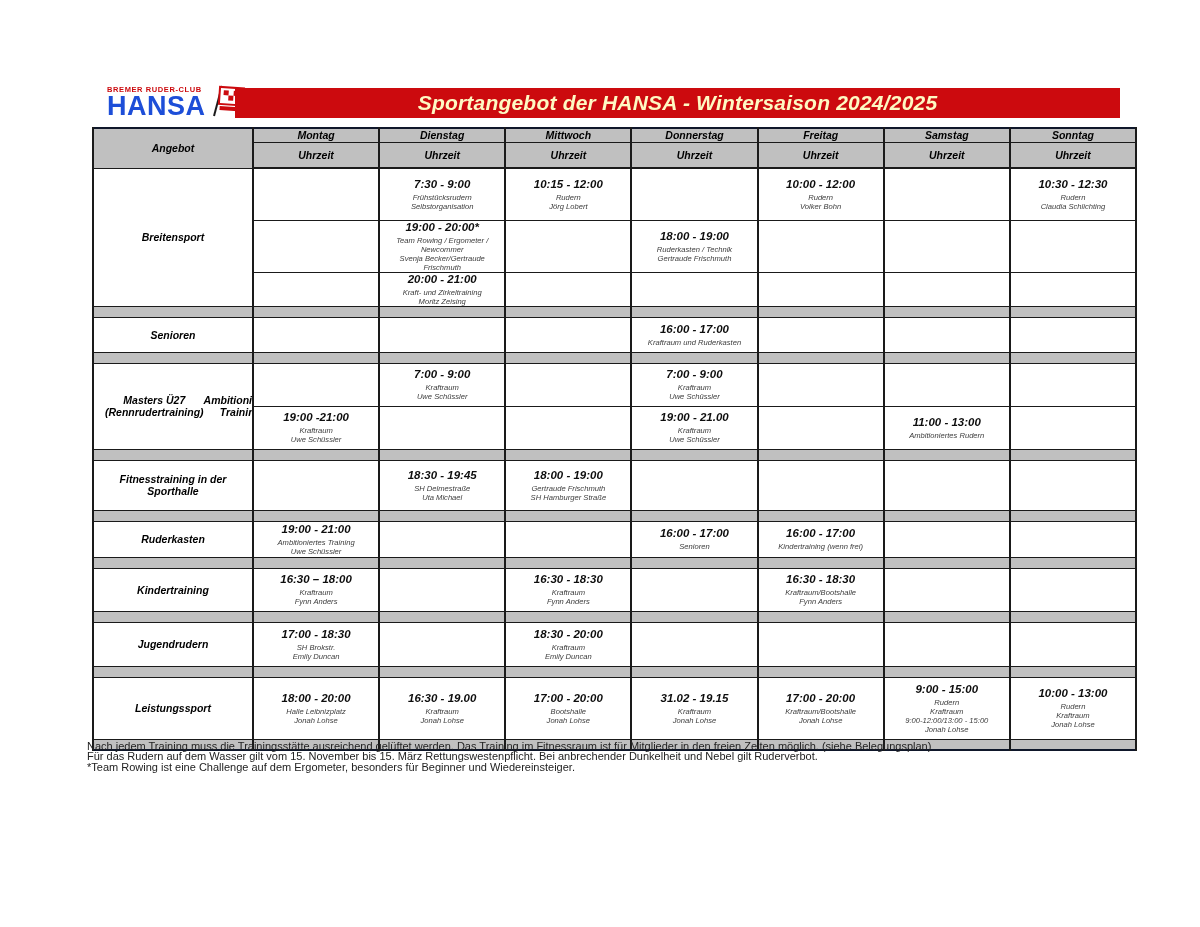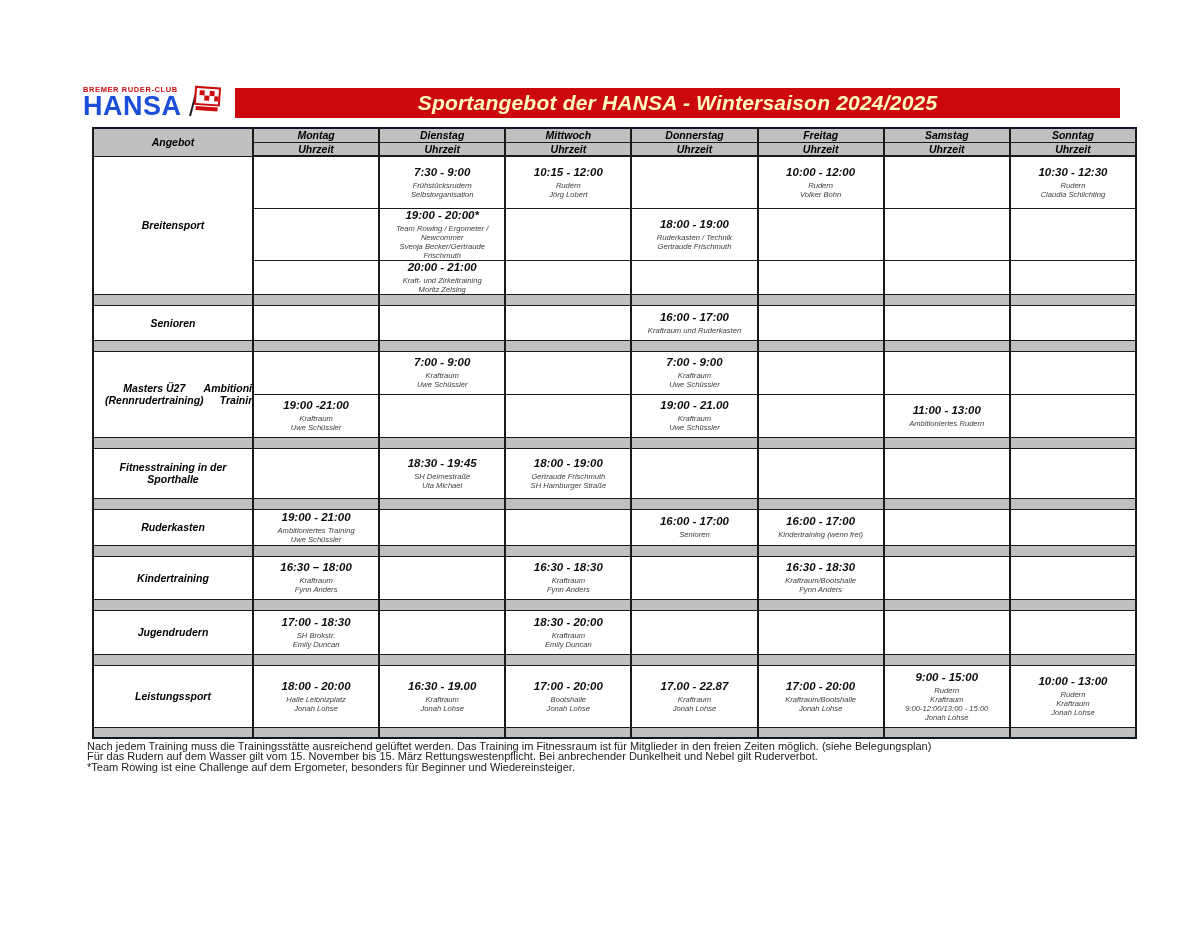--- a/index.html
+++ b/index.html
@@ -1,21 +1,21 @@
 <!DOCTYPE html>
 <html><head>
 <meta charset="utf-8">
 <style>
   html,body{margin:0;padding:0;}
   body{
     width:1200px;height:927px;position:relative;background:#ffffff;
     font-family:"Liberation Sans", sans-serif;color:#000;
   }
   
-  .logo{position:absolute;left:83px;top:84px;display:flex;align-items:flex-end;gap:4px;}
+  .logo{position:absolute;left:107px;top:84px;display:flex;align-items:flex-end;gap:4px;}
   .logo-text{display:flex;flex-direction:column;}
   .logo-top{color:#cc0a0e;font-size:7.5px;font-weight:bold;letter-spacing:.6px;line-height:9px;}
   .logo-name{color:#1d4ed8;font-size:27px;font-weight:800;letter-spacing:.5px;line-height:25px;}
   .flag{margin-bottom:1px;}
   
   .titlebar{
     position:absolute;left:235px;top:88px;width:885px;height:30px;background:#cc0a0e;
     display:flex;align-items:center;justify-content:center;
   }
   .titlebar span{color:#fef9c3;font-weight:bold;font-style:italic;font-size:21px;letter-spacing:.2px;}
@@ -31,21 +31,21 @@
   }
   td.hdr{background:#c0c0c0;font-weight:bold;font-size:10.5px;}
   tr.r-uhr td{border-bottom:2px solid #1a1a1a;}
   td.label{font-weight:bold;font-size:10.5px;white-space:pre-line;line-height:12px;}
   td.spacer{background:#c0c0c0;}
   .t{font-weight:bold;font-size:11.5px;line-height:13px;margin-bottom:2px;color:#0d0d0d;}
   .s{font-size:7.6px;line-height:9px;color:#3c3c3c;}
   .lab2-wrap{display:flex;flex-direction:row;margin-left:11px;}
   .lab2-wrap .lab{height:43px;display:flex;align-items:center;justify-content:center;
     font-weight:bold;font-size:10.5px;white-space:pre-line;line-height:12px;}
-  tr.r-day{height:14px;} tr.r-uhr{height:14px;}
+  tr.r-day{height:14px;} tr.r-uhr{height:26px;}
   tr.r-b1{height:52px;} tr.r-b2{height:50px;} tr.r-b3{height:30px;}
   tr.sp{height:11px;}
   tr.r-sen{height:35px;} tr.r-m1{height:43px;} tr.r-m2{height:43px;}
   tr.r-fit{height:50px;} tr.r-rud{height:36px;} tr.r-kin{height:43px;}
   tr.r-jug{height:44px;} tr.r-lei{height:62px;}
   
   .footer{position:absolute;left:76px;top:741px;width:1040px;}
   .fline{font-size:11px;line-height:10.4px;color:#222;padding-left:11px;}
   .fbold{font-size:8.7px;line-height:10.4px;color:#000;font-weight:bold;margin-top:23px;}
 </style>
@@ -387,21 +387,21 @@
       <div class="t">16:30 - 19.00</div>
       <div class="s">Kraftraum</div>
       <div class="s">Jonah Lohse</div>
     </td>
     <td>
       <div class="t">17:00 - 20:00</div>
       <div class="s">Bootshalle</div>
       <div class="s">Jonah Lohse</div>
     </td>
     <td>
-      <div class="t">17.00 - 22.87</div>
+      <div class="t">31.02 - 19.15</div>
       <div class="s">Kraftraum</div>
       <div class="s">Jonah Lohse</div>
     </td>
     <td>
       <div class="t">17:00 - 20:00</div>
       <div class="s">Kraftraum/Bootshalle</div>
       <div class="s">Jonah Lohse</div>
     </td>
     <td>
       <div class="t">9:00 - 15:00</div>

